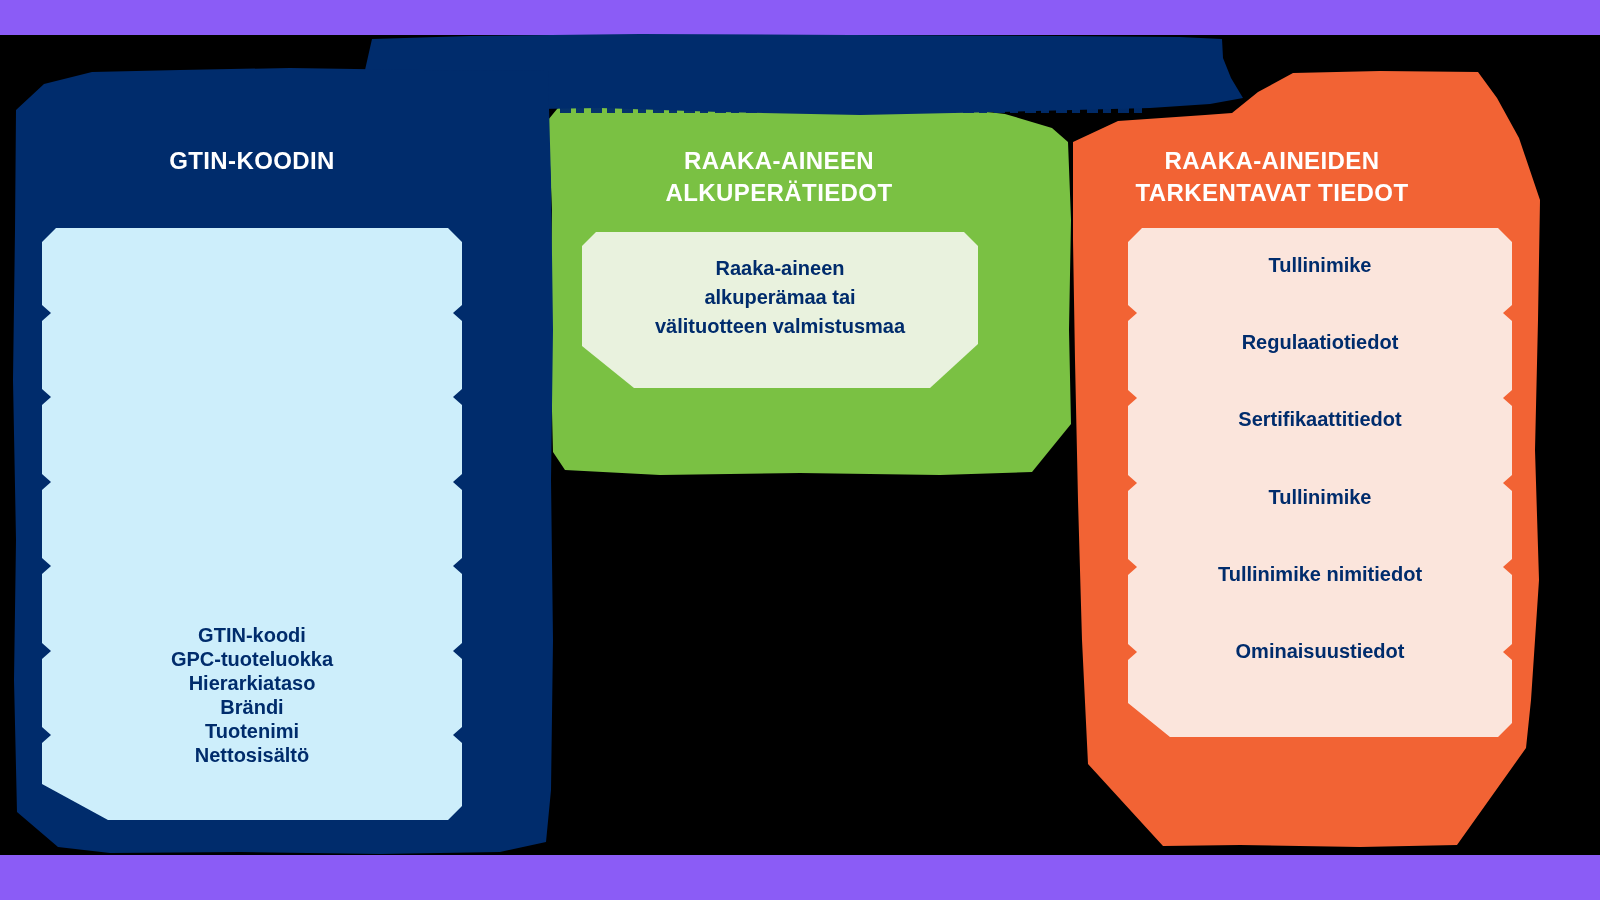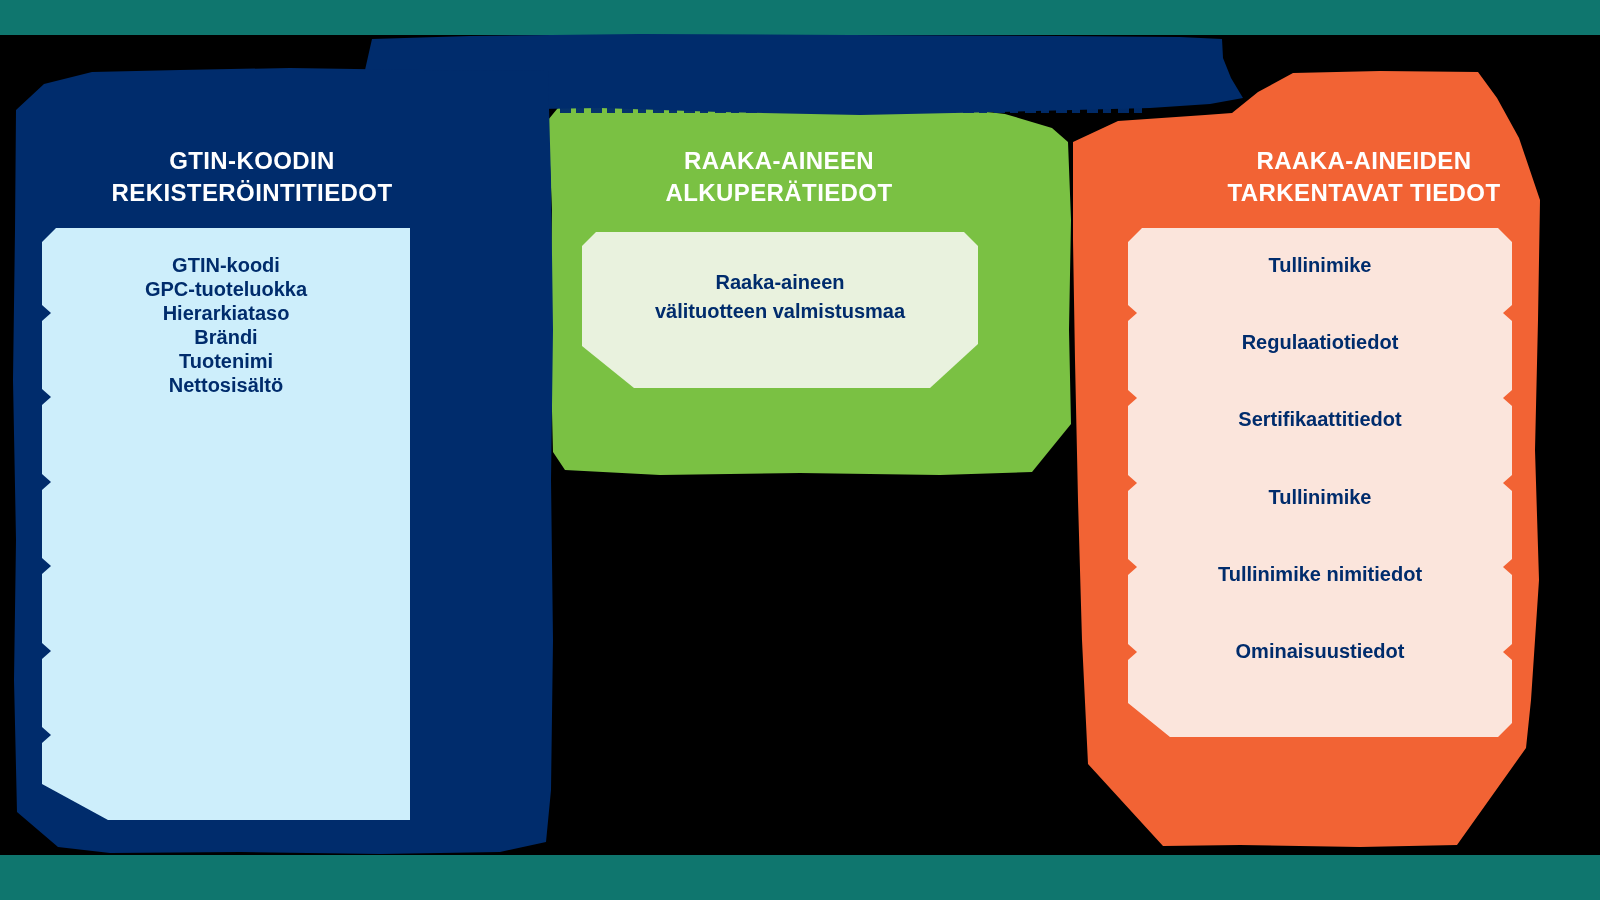--- a/index.html
+++ b/index.html
@@ -1,39 +1,39 @@
 <!DOCTYPE html>
 <html><head>
 <meta charset="utf-8">
 <style>
   html,body{margin:0;padding:0;background:#ffffff;}
   .stage{
     position:relative;width:1600px;height:900px;overflow:hidden;
-    font-family:"Liberation Sans",sans-serif;background:#0f766e;
+    font-family:"Liberation Sans",sans-serif;background:#8b5cf6;
   }
   .black-band{position:absolute;left:0;top:35px;width:1600px;height:820px;background:#000000;}
   svg.shapes{position:absolute;left:0;top:0;width:1600px;height:900px;}
   .artifact{
     position:absolute;left:560px;top:100px;width:585px;height:13px;
     background:repeating-linear-gradient(90deg,#002c6c 0 11px,transparent 11px 16px,#002c6c 16px 24px,transparent 24px 31px);
     opacity:.95;
   }
   .panel-title{
     position:absolute;top:145px;height:70px;width:400px;
     color:#ffffff;font-size:24px;font-weight:700;line-height:32px;
     text-align:center;letter-spacing:.4px;
   }
   .panel-title span{display:block;}
   .title-left{left:52px;}
   .title-mid{left:579px;}
-  .title-right{left:1164px;}
+  .title-right{left:1072px;}
   .inner-box{position:absolute;display:flex;flex-direction:column;}
   .box-left{
-    left:42px;top:228px;width:368px;height:592px;background:#cdeefb;
-    justify-content:flex-start;padding:25px 0 53px;box-sizing:border-box;
+    left:42px;top:228px;width:420px;height:592px;background:#cdeefb;
+    justify-content:flex-end;padding:9px 0 53px;box-sizing:border-box;
     clip-path:polygon(14px 0,406px 0,420px 14px,
       420px 77px,411px 85px,420px 93px,
       420px 161px,411px 169px,420px 177px,
       420px 246px,411px 254px,420px 262px,
       420px 330px,411px 338px,420px 346px,
       420px 415px,411px 423px,420px 431px,
       420px 499px,411px 507px,420px 515px,
       420px 578px,406px 592px,
       66px 592px,0px 556px,
       0px 515px,9px 507px,0px 499px,
@@ -85,21 +85,20 @@
     <path d="M548 120 L562 103 L640 98 L760 95 L900 102 L1005 114 L1052 128 L1068 142 L1071 220 L1069 330 L1071 424 L1032 472 L940 475 L800 473 L660 475 L565 470 L553 452 L550 330 L552 210 Z" fill="#7ac143"></path>
     <path d="M1073 142 L1118 121 L1205 115 L1232 113 L1258 92 L1293 73 L1380 71 L1478 72 L1497 98 L1519 138 L1540 200 L1538 320 L1535 450 L1539 580 L1531 700 L1526 748 L1457 845 L1360 847 L1240 845 L1163 846 L1088 764 L1082 640 L1078 500 L1075 360 L1073 240 Z" fill="#f26334"></path>
     <path d="M366 108 L365 70 L372 39 L470 36 L640 34 L850 35 L1060 36 L1180 37 L1222 39 L1223 58 L1231 78 L1243 98 L1210 104 L1150 108 L1000 112 L860 115 L720 112 L600 108 L470 110 L400 112 Z" fill="#002c6c"></path>
     <path d="M16 110 L44 84 L92 72 L180 70 L290 68 L420 70 L548 71 L551 180 L553 330 L551 480 L553 640 L551 790 L546 842 L500 852 L380 854 L240 852 L110 853 L58 847 L17 812 L14 680 L16 540 L13 380 L15 230 Z" fill="#002c6c"></path>
   </svg>
 
   <div class="artifact"></div>
 
   <div class="panel-title title-left">
     <span>GTIN-KOODIN</span>
-    <span>REKISTERÖINTITIEDOT</span>
   </div>
 
   <div class="panel-title title-mid">
     <span>RAAKA-AINEEN</span>
     <span>ALKUPERÄTIEDOT</span>
   </div>
 
   <div class="panel-title title-right">
     <span>RAAKA-AINEIDEN</span>
     <span>TARKENTAVAT TIEDOT</span>
@@ -110,20 +109,21 @@
     <div class="list-item">GPC-tuoteluokka</div>
     <div class="list-item">Hierarkiataso</div>
     <div class="list-item">Brändi</div>
     <div class="list-item">Tuotenimi</div>
     <div class="list-item">Nettosisältö</div>
   </div>
 
   <div class="inner-box box-mid">
     <div class="multiline">
       <span>Raaka-aineen</span>
+      <span>alkuperämaa tai</span>
       <span>välituotteen valmistusmaa</span>
     </div>
   </div>
 
   <div class="inner-box box-right">
     <div class="list-item">Tullinimike</div>
     <div class="list-item">Regulaatiotiedot</div>
     <div class="list-item">Sertifikaattitiedot</div>
     <div class="list-item">Tullinimike</div>
     <div class="list-item">Tullinimike nimitiedot</div>

